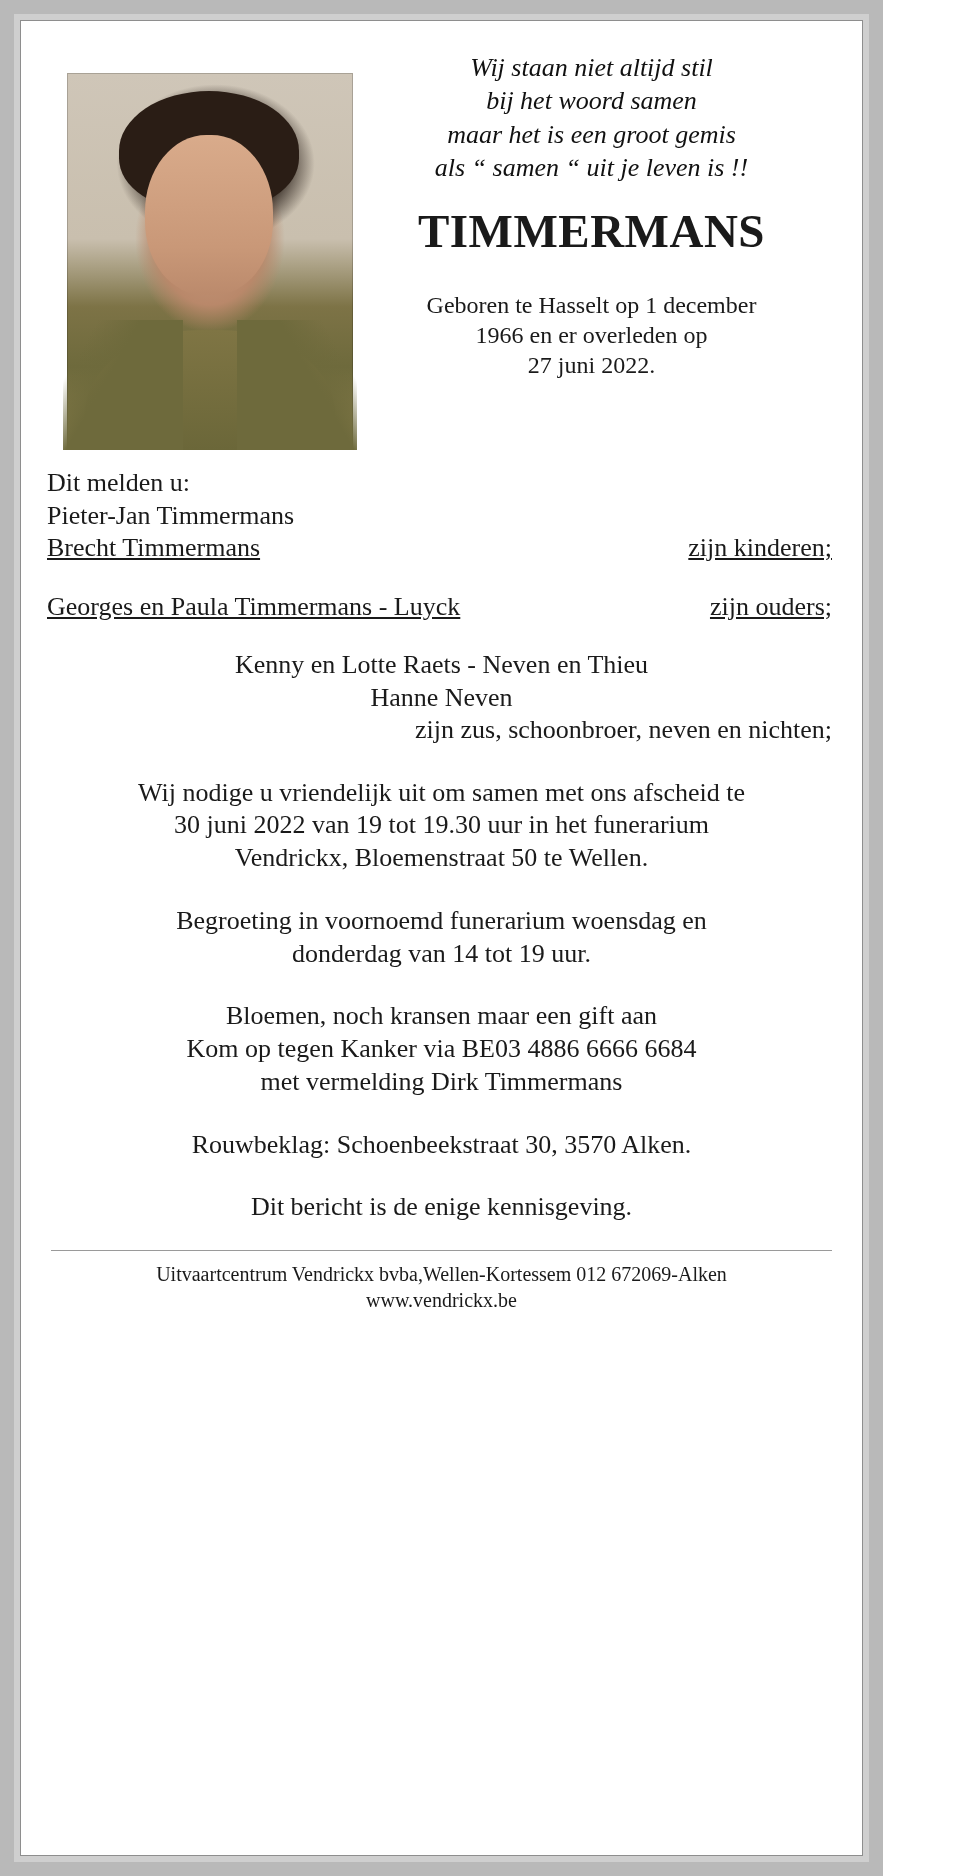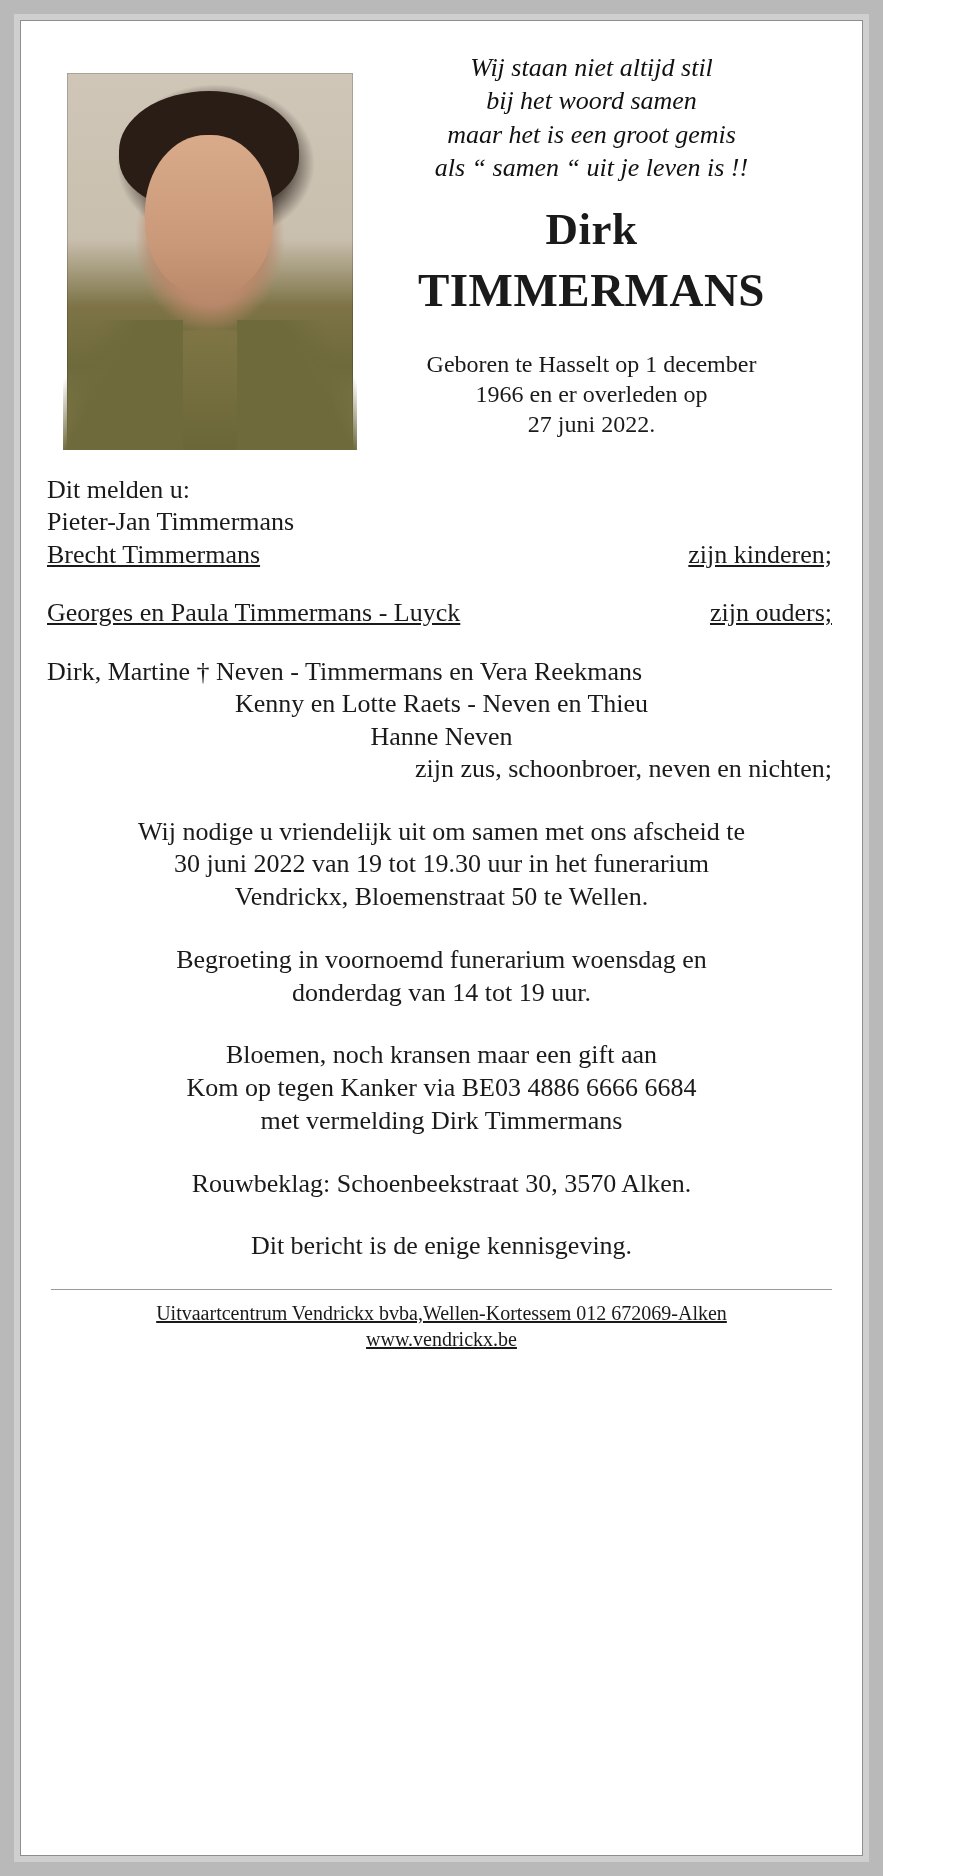--- a/index.html
+++ b/index.html
@@ -175,21 +175,21 @@
   .footer-rule {
     border: 0;
     border-top: 1px solid #9a9a9a;
     margin: 26px 4px 10px 4px;
   }
   .footer {
     text-align: center;
     font-size: 20px;
     line-height: 1.3;
   }
-  .footer .line { display: block; text-decoration: underline; }
+  .footer .line { display: block; }
 </style>
 </head>
 <body>
 
 <div class="card-frame">
   <div class="card-frame-inner">
     <div class="card">
 
       <div class="header">
 
@@ -202,21 +202,20 @@
         </div>
 
         <div class="poem">
           <span class="line">Wij staan niet altijd stil</span>
           <span class="line">bij het woord samen</span>
           <span class="line">maar het is een groot gemis</span>
           <span class="line">als “ samen “ uit je leven is !!</span>
         </div>
 
         <div class="name-block">
-          <span class="first-name">Dirk</span>
           <span class="last-name">TIMMERMANS</span>
         </div>
 
         <div class="dates">
           <span class="line">Geboren te Hasselt op 1 december</span>
           <span class="line">1966 en er overleden op</span>
           <span class="line">27 juni 2022.</span>
         </div>
 
       </div>
@@ -236,21 +235,20 @@
         <div class="spacer-sm"></div>
 
         <div class="family-row">
           <span class="names">Georges en Paula Timmermans - Luyck</span>
           <span class="relation">zijn ouders;</span>
         </div>
 
         <div class="spacer-sm"></div>
 
         <div class="group-block">
-          <span class="line l-left">Dirk, Martine † Neven - Timmermans en Vera Reekmans</span>
           <span class="line l-center">Kenny en Lotte Raets - Neven en Thieu</span>
           <span class="line l-center">Hanne Neven</span>
           <span class="line relation-right">zijn zus, schoonbroer, neven en nichten;</span>
         </div>
 
 
 
         <div class="para">
           <span class="line">Wij nodige u vriendelijk uit om samen met ons afscheid te</span>
           <span class="line">30  juni 2022 van 19 tot 19.30 uur in het funerarium</span>

